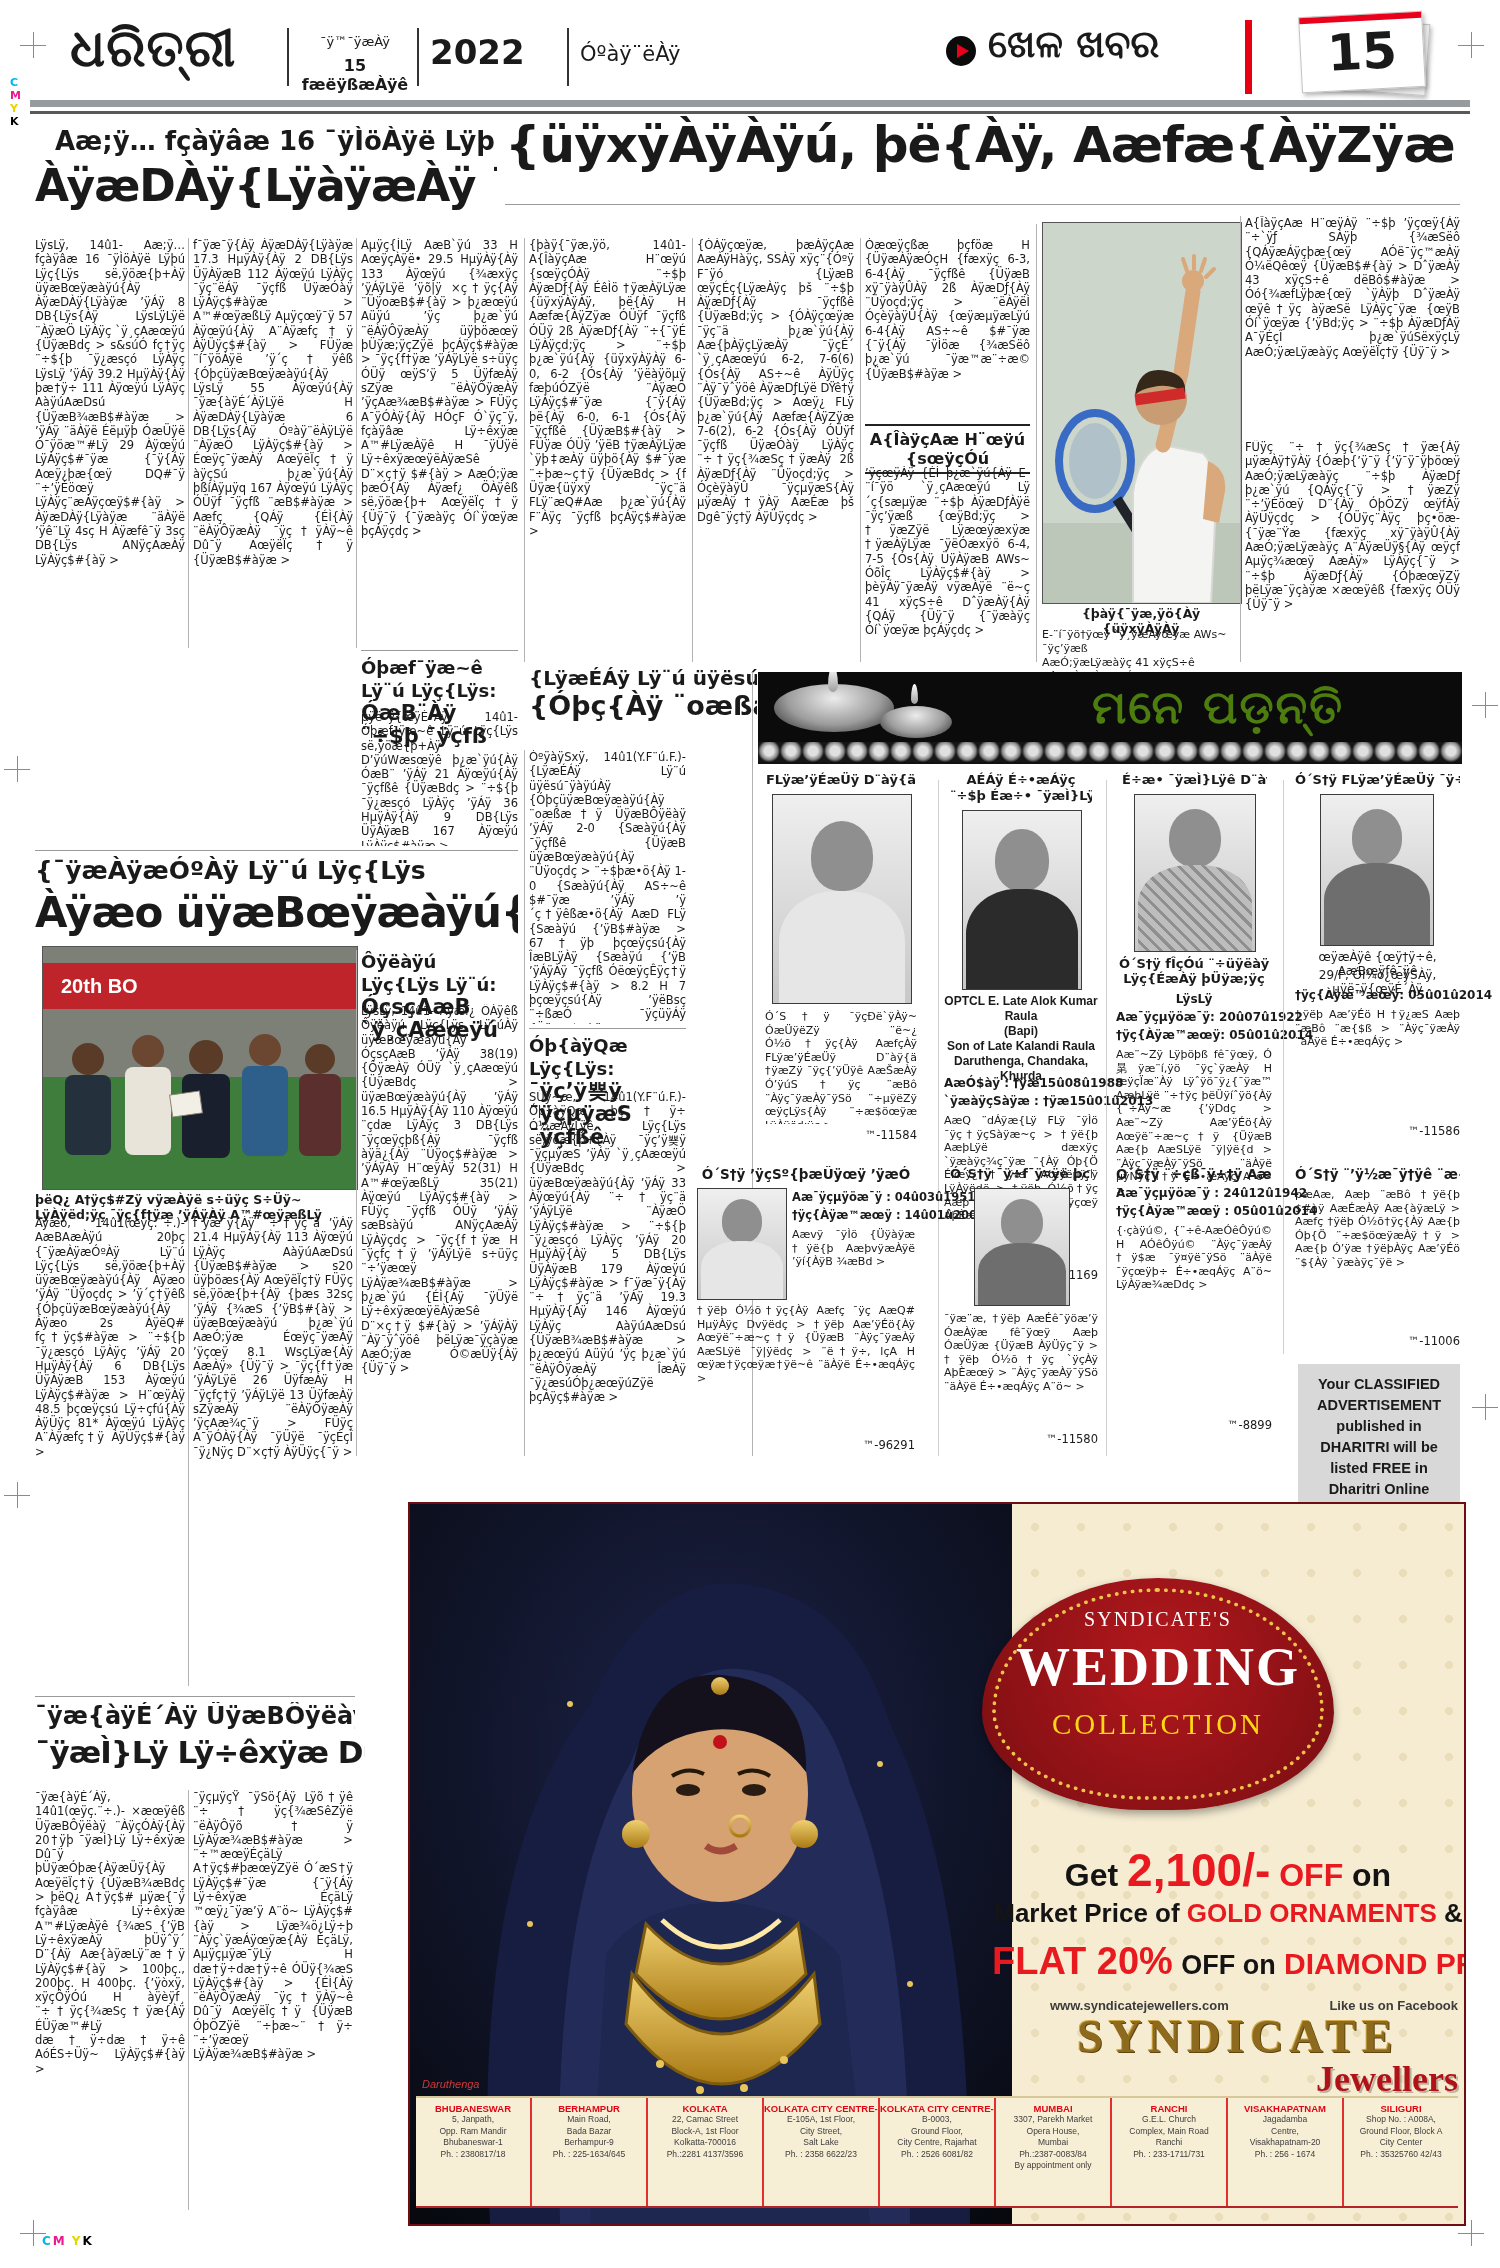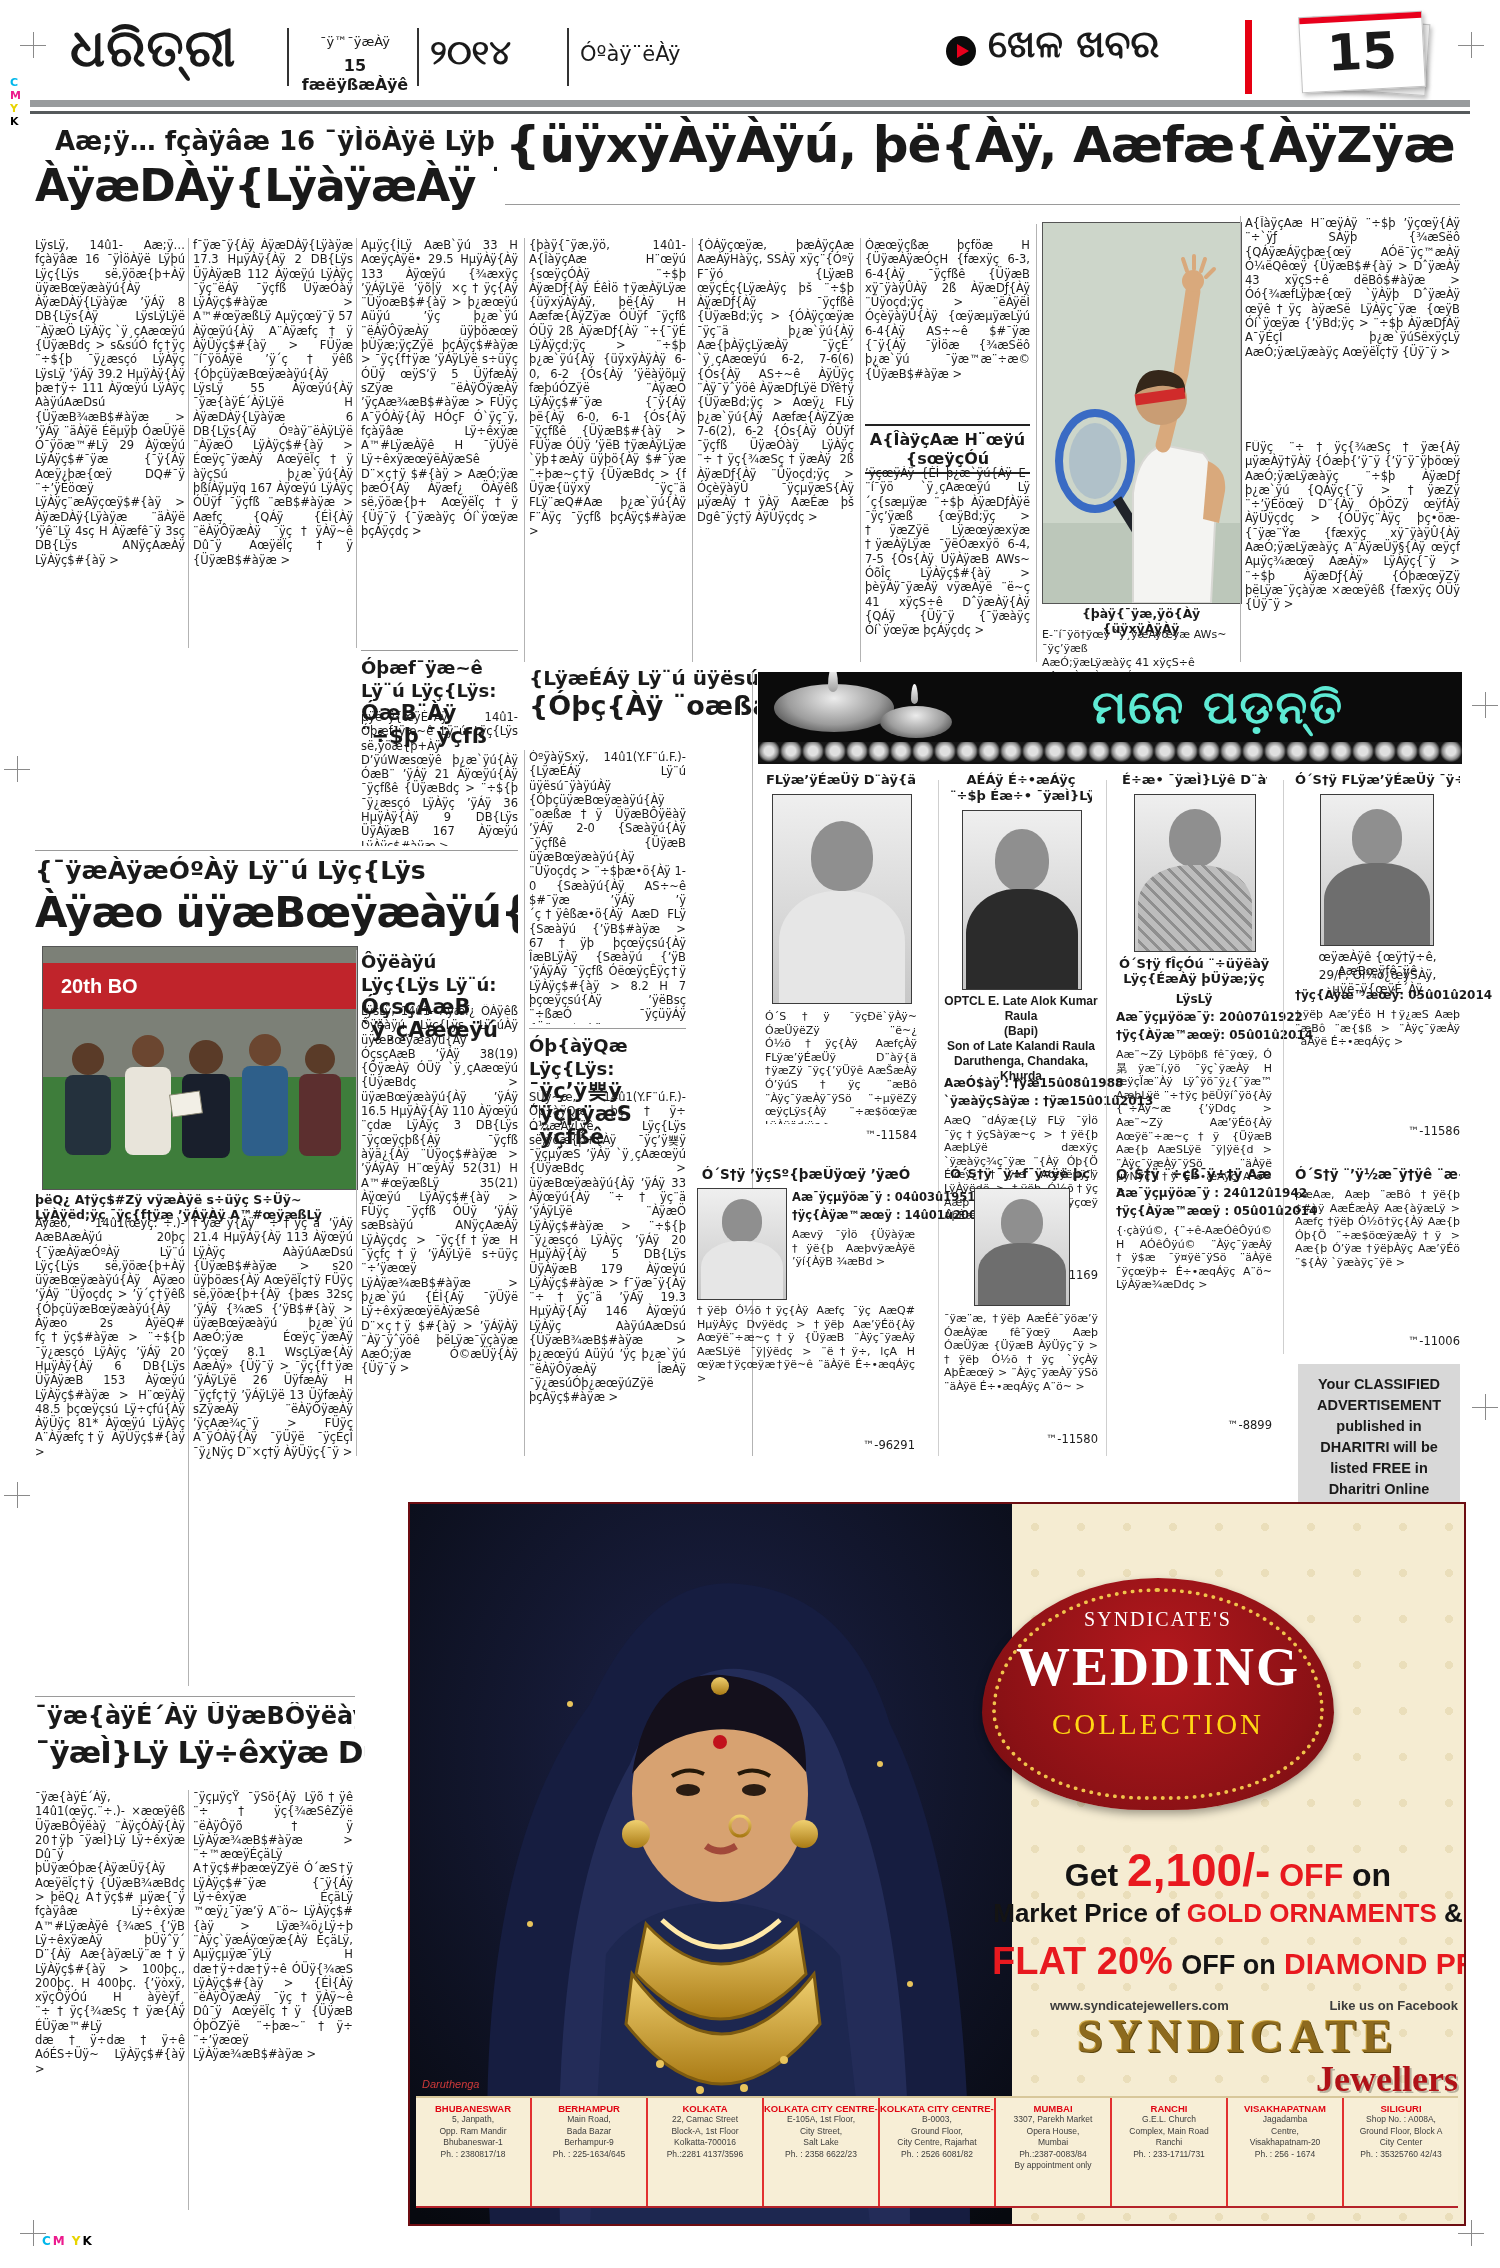--- a/index.html
+++ b/index.html
@@ -36,21 +36,21 @@
   .head-main{font-size:50px;font-weight:bold;white-space:nowrap;overflow:hidden;letter-spacing:-1px;}
   .subhead2{font-size:18px;font-weight:bold;line-height:23px;overflow:hidden;}
   .subhead2 .l2{font-size:21px;}
   .tn-sub{border-top:2px solid #222;border-bottom:2px solid #222;font-size:16px;font-weight:bold;
           text-align:center;padding:4px 0;}
   
   .photo-frame{border:1px solid #555;overflow:hidden;background:#cfd8cb;}
   .caption{font-size:12.5px;font-weight:bold;}
   
   .ob-banner{background:#0b0b0b;overflow:hidden;}
-  .ob-title{color:#5eead4;font-size:46px;font-weight:bold;letter-spacing:2px;}
+  .ob-title{color:#4d7c0f;font-size:46px;font-weight:bold;letter-spacing:2px;}
   .pearls{background-color:#111;
     background-image:radial-gradient(circle at 50% 45%, #e0e0e0 30%, #8a8a8a 55%, #161616 72%);
     background-size:22px 20px;background-repeat:repeat-x;}
   .diya{border-radius:50%;background:radial-gradient(ellipse at 50% 30%, #ececec, #9c9c9c 55%, #303030 95%);}
   .flame{width:10px;height:26px;background:linear-gradient(#ffffff,#9f9f9f);
          border-radius:50% 50% 50% 50%/75% 75% 25% 25%;}
   .ob-label{font-size:13px;font-weight:bold;text-align:center;white-space:nowrap;overflow:hidden;}
   .ob-photo{border:1px solid #3c3c3c;background:linear-gradient(#efefef,#c7c7c7);overflow:hidden;}
   .ph-head{position:absolute;left:50%;transform:translateX(-50%);border-radius:50% 50% 45% 45%;background:#8f8f8f;}
   .ph-body{position:absolute;left:50%;transform:translateX(-50%);border-radius:45% 45% 0 0;background:#6e6e6e;}
@@ -114,21 +114,21 @@
   <div class="abs cmyk-h" style="left:42px;top:2230px">
     <span class="c-c">C</span><span class="c-m">M</span>
     <span class="c-y">Y</span><span class="c-k">K</span>
   </div>
 
   <div class="abs logo" style="left:70px;top:18px;width:220px;height:72px">ଧରିତ୍ରୀ</div>
   <div class="abs hdr-div" style="left:287px;top:28px;height:58px"></div>
   <div class="abs hdr-small" style="left:300px;top:34px;width:110px">¯ÿ™¯ÿæÀÿ</div>
   <div class="abs hdr-date" style="left:300px;top:56px;width:110px">15 fæëÿßæÀÿê</div>
   <div class="abs hdr-div" style="left:417px;top:28px;height:58px"></div>
-  <div class="abs hdr-year" style="left:430px;top:32px;width:130px">୨୦୧୪</div>
+  <div class="abs hdr-year" style="left:430px;top:32px;width:130px">2022</div>
   <div class="abs hdr-div" style="left:567px;top:28px;height:58px"></div>
   <div class="abs hdr-city" style="left:580px;top:42px;width:160px">Óºàÿ¨ëÀÿ</div>
   <div class="abs section-disc" style="left:946px;top:36px"></div>
   <div class="abs section-title" style="left:988px;top:22px;width:252px">ଖେଳ ଖବର</div>
   <div class="abs redbar" style="left:1245px;top:20px;width:7px;height:74px"></div>
   <div class="abs pageflip" style="left:1310px;top:20px;width:116px;height:70px;transform:rotate(4deg);background:#ececec"></div>
   <div class="abs pageflip" style="left:1300px;top:14px;width:122px;height:74px;transform:rotate(-3deg)">
     <div class="top"></div>
     <div class="num">15</div>
   </div>

